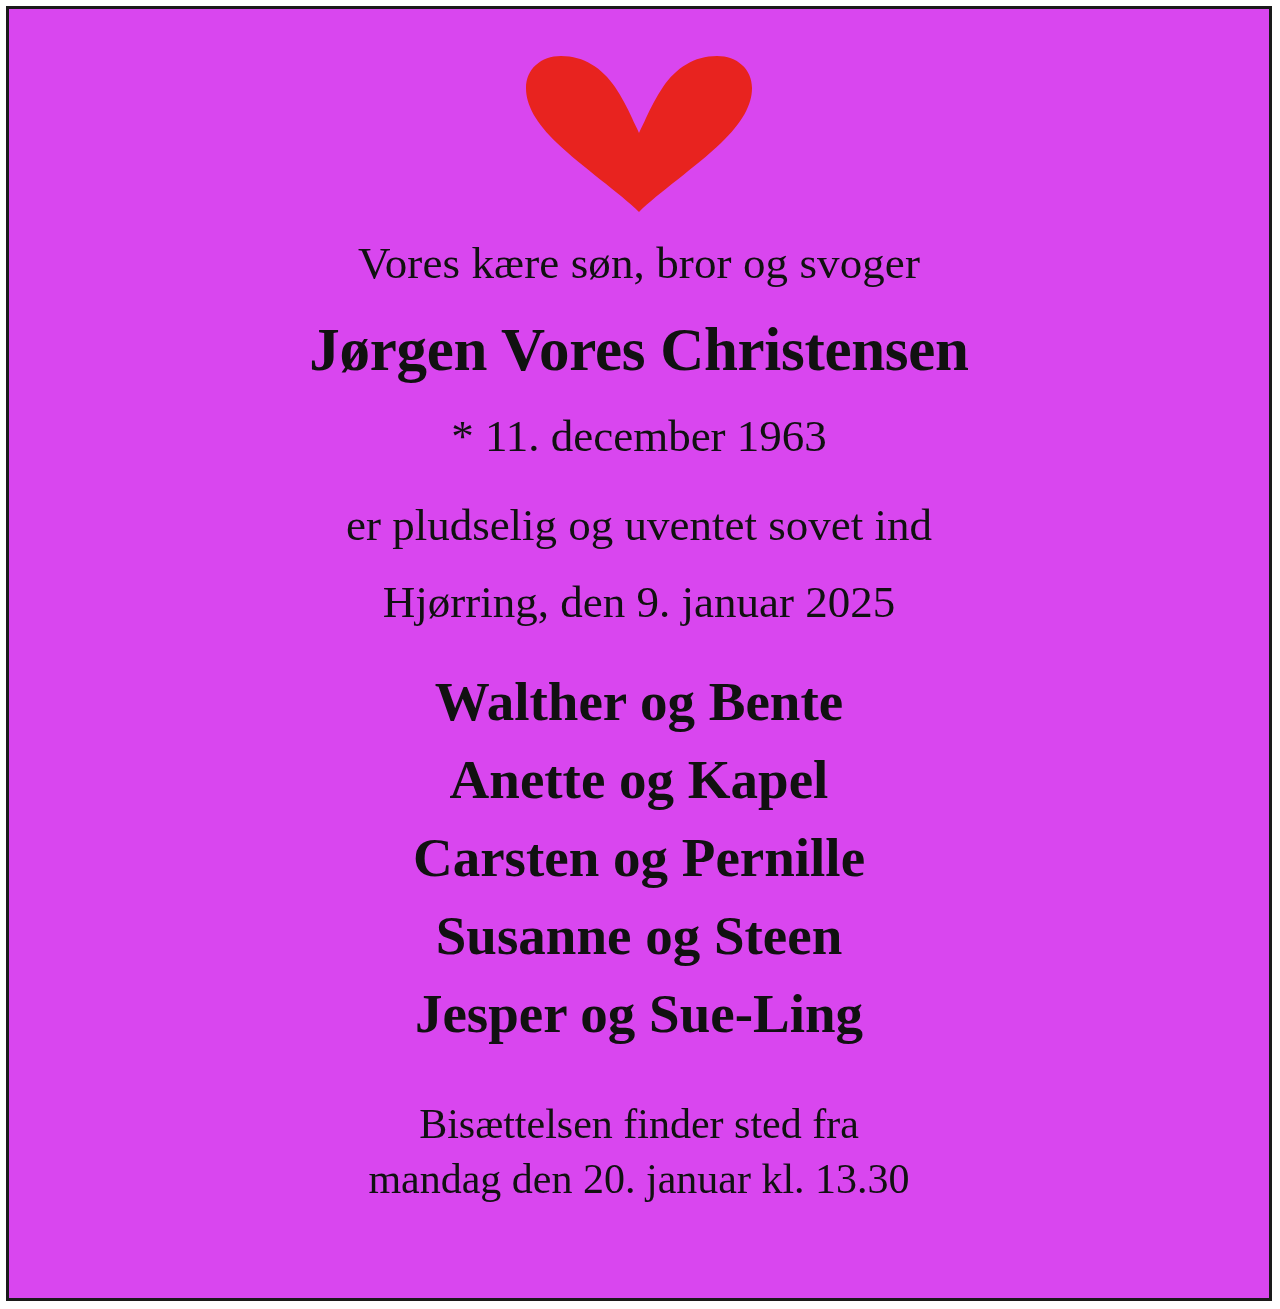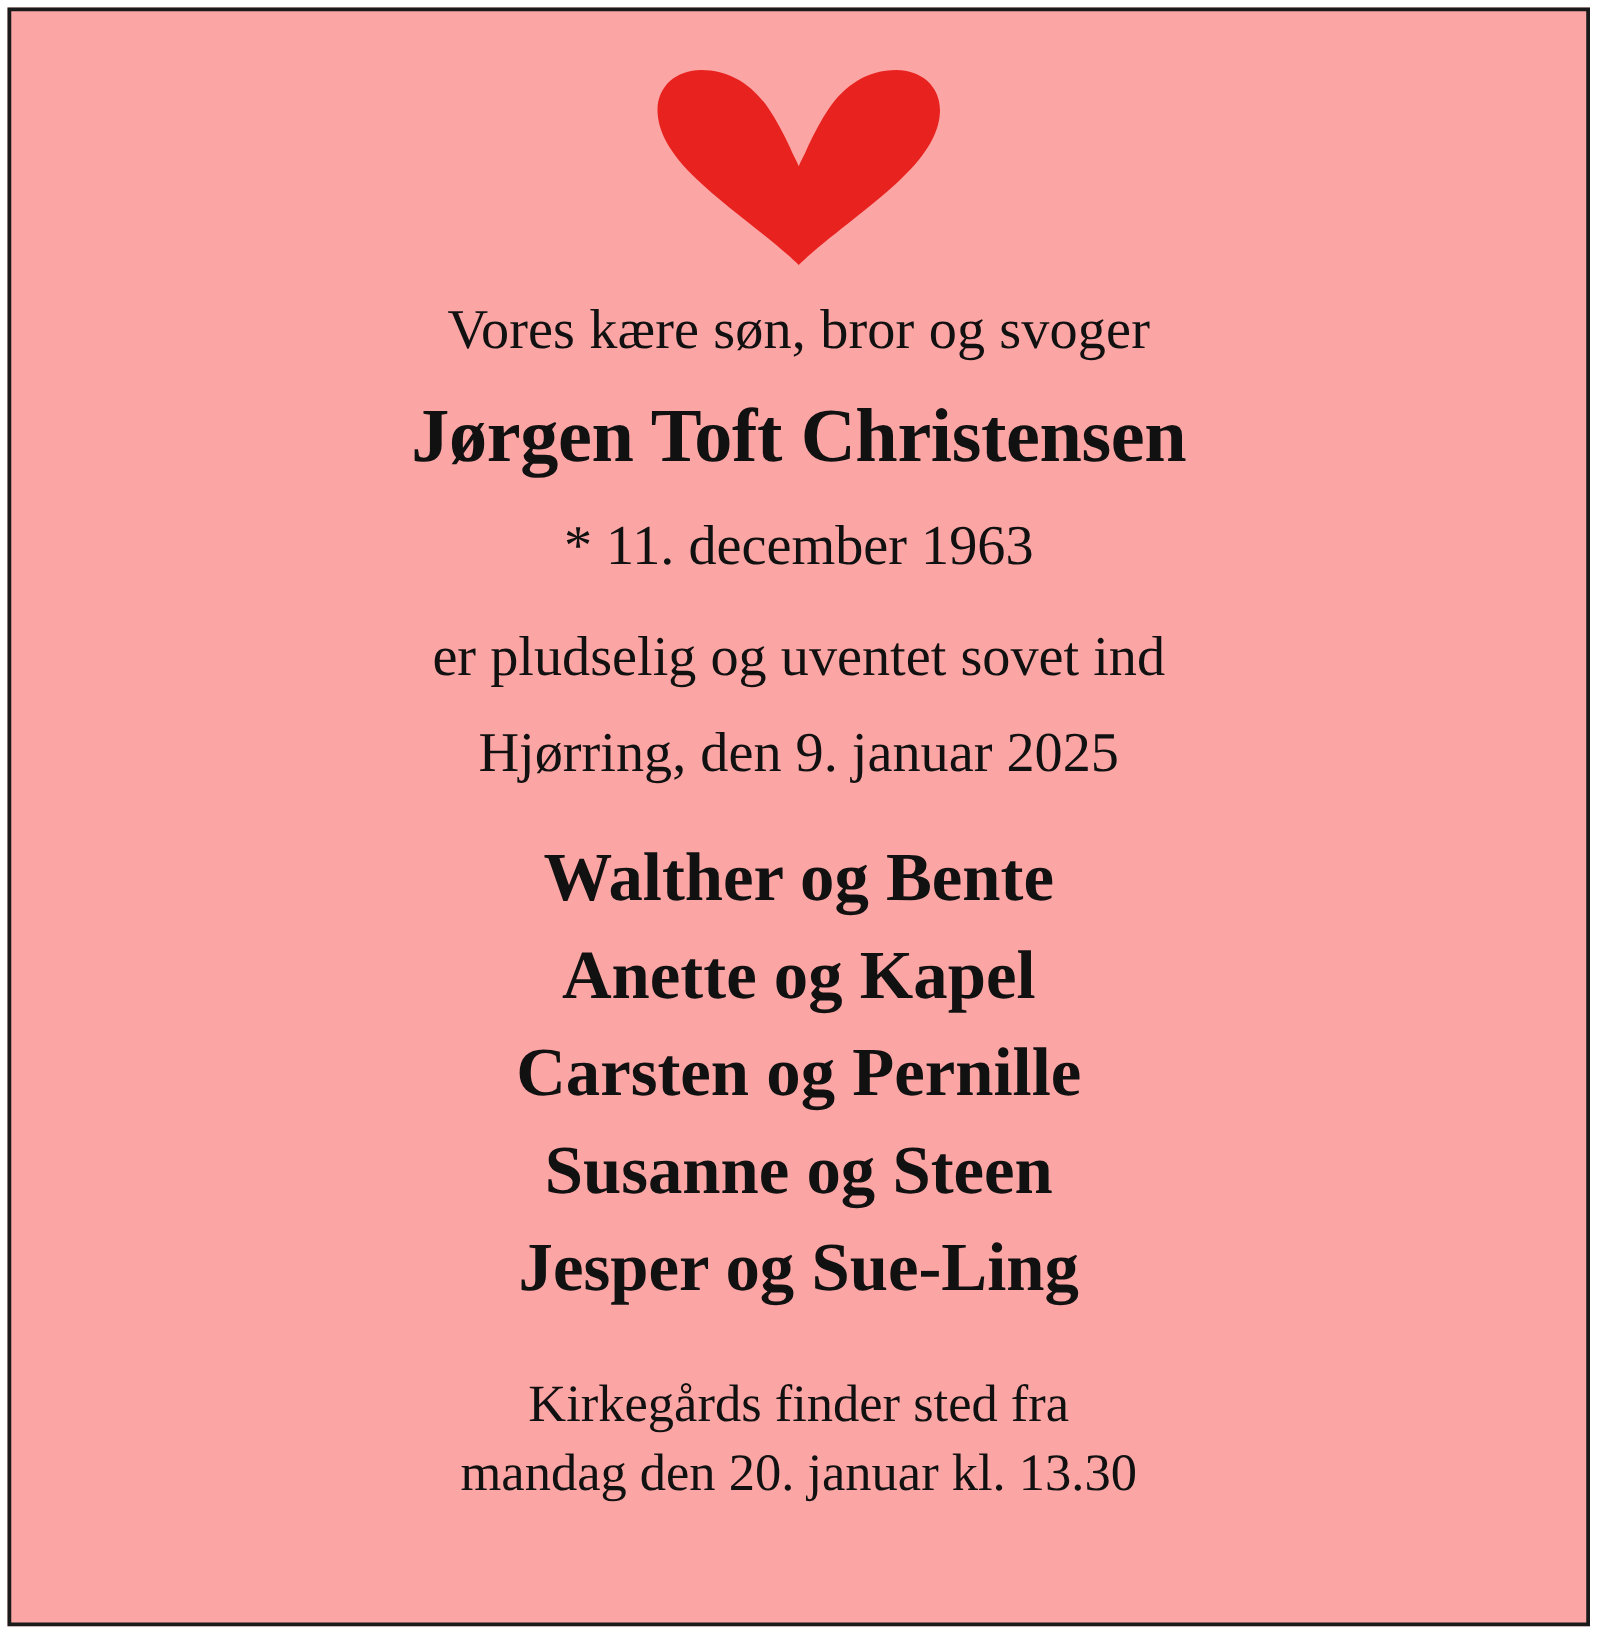--- a/index.html
+++ b/index.html
@@ -18,21 +18,21 @@
 
   
   .notice-frame {
     position: absolute;
     left: 6px;
     top: 6px;
     width: 1266px;   
     height: 1295px;  
     border: 3px solid #1a1a1a;
     box-sizing: border-box;
-    background: #fca5a5;
+    background: #d946ef;
   }
 
   .notice-inner {
     position: absolute;
     inset: 0;
     display: flex;
     flex-direction: column;
     align-items: center;
   }
 
@@ -128,36 +128,36 @@
   <div class="notice-inner">
 
     <div class="heart-wrap">
       <svg viewBox="0 0 230 158" xmlns="http://www.w3.org/2000/svg" aria-hidden="true">
         <path d="M115 157 C 96 138, 58 112, 33 88 C 12 68, 2 50, 2 33 C 2 14, 17 1, 37 1 C 60 1, 78 13, 91 32 C 97 41, 103 52, 108 63 C 110 68, 113 73, 115 78 C 117 73, 120 68, 122 63 C 127 52, 133 41, 139 32 C 152 13, 170 1, 193 1 C 213 1, 228 14, 228 33 C 228 50, 218 68, 197 88 C 172 112, 134 138, 115 157 Z" fill="#E8231F"></path>
       </svg>
     </div>
 
     <div class="line lead-line">Vores kære søn, bror og svoger</div>
 
-    <div class="line deceased-name">Jørgen Toft Christensen</div>
+    <div class="line deceased-name">Jørgen Vores Christensen</div>
 
     <div class="line birth-line">* 11. december 1963</div>
 
     <div class="line passing-line">er pludselig og uventet sovet ind</div>
 
     <div class="line place-date-line">Hjørring, den 9. januar 2025</div>
 
 
     <div class="survivors">
       <div class="survivor-line">Walther og Bente</div>
       <div class="survivor-line">Anette og Kapel</div>
       <div class="survivor-line">Carsten og Pernille</div>
       <div class="survivor-line">Susanne og Steen</div>
       <div class="survivor-line">Jesper og Sue-Ling</div>
     </div>
 
     <div class="funeral">
-      <div class="funeral-line">Kirkegårds finder sted fra</div>
+      <div class="funeral-line">Bisættelsen finder sted fra</div>
       <div class="funeral-line">mandag den 20. januar kl. 13.30</div>
     </div>
 
   </div>
 </div>
 
 </body></html>

